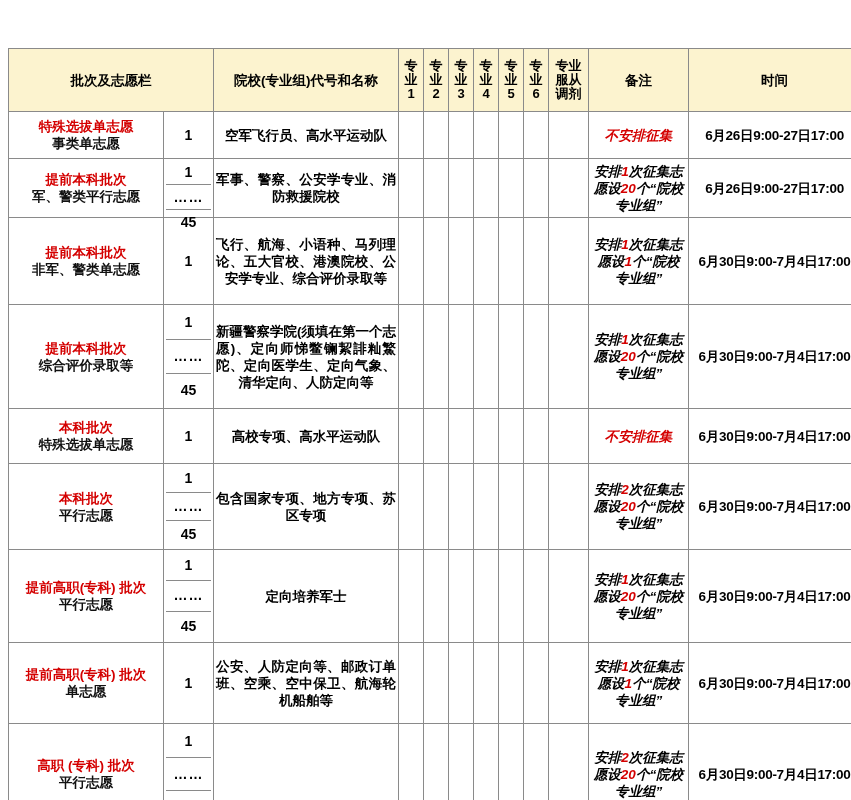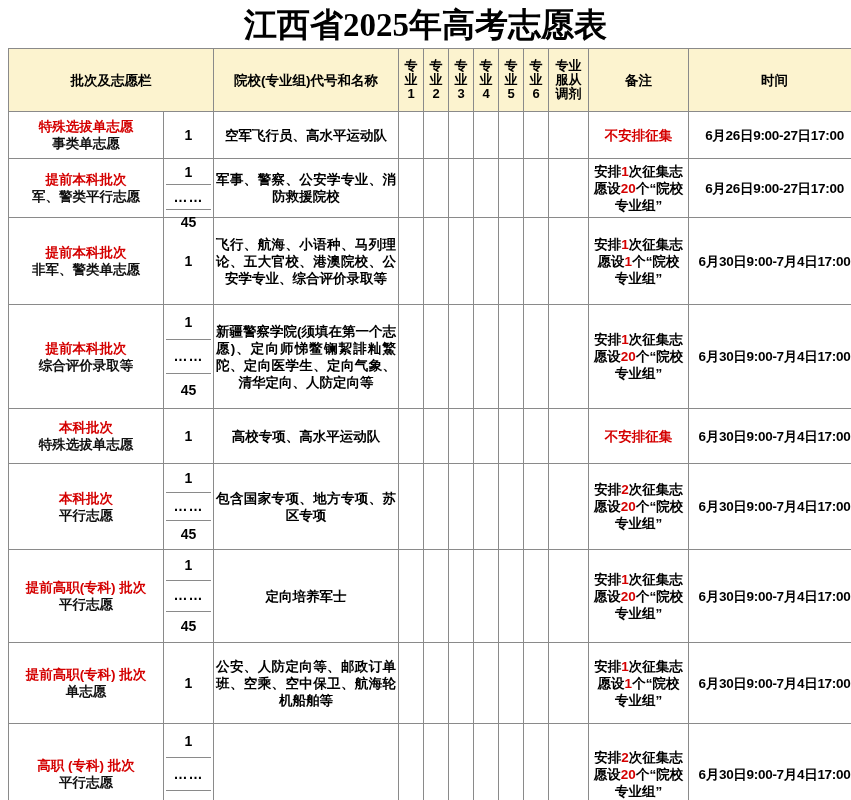--- a/index.html
+++ b/index.html
@@ -83,38 +83,38 @@
     line-height:19px;
     padding:3px 5px;
     font-size:13.5px;
   }
   .school.just{text-align:justify;text-align-last:center;}
 
   .note{
     line-height:19px;
     font-size:13.5px;
     padding:3px 3px;
+    font-style:italic;
   }
   .note .red{color:#d40000;}
   .note.allred{color:#d40000;}
 
   .time{
     font-size:13.5px;
     line-height:19px;
     letter-spacing:-0.3px;
   }
 
   .blank{background:#fff;}
 </style>
 </head>
 <body>
 
 <div class="page">
 
-  <div class="title">江西省2025年高考志愿表</div>
 
   <table class="sheet">
     <colgroup>
       <col style="width:155px">
       <col style="width:50px">
       <col style="width:185px">
       <col style="width:25px">
       <col style="width:25px">
       <col style="width:25px">
       <col style="width:25px">

